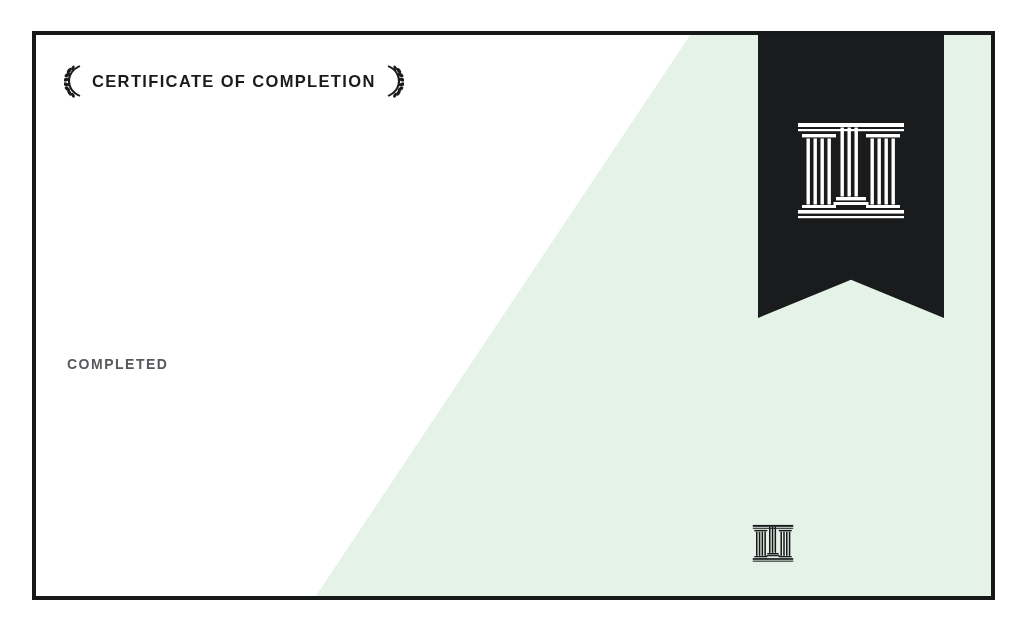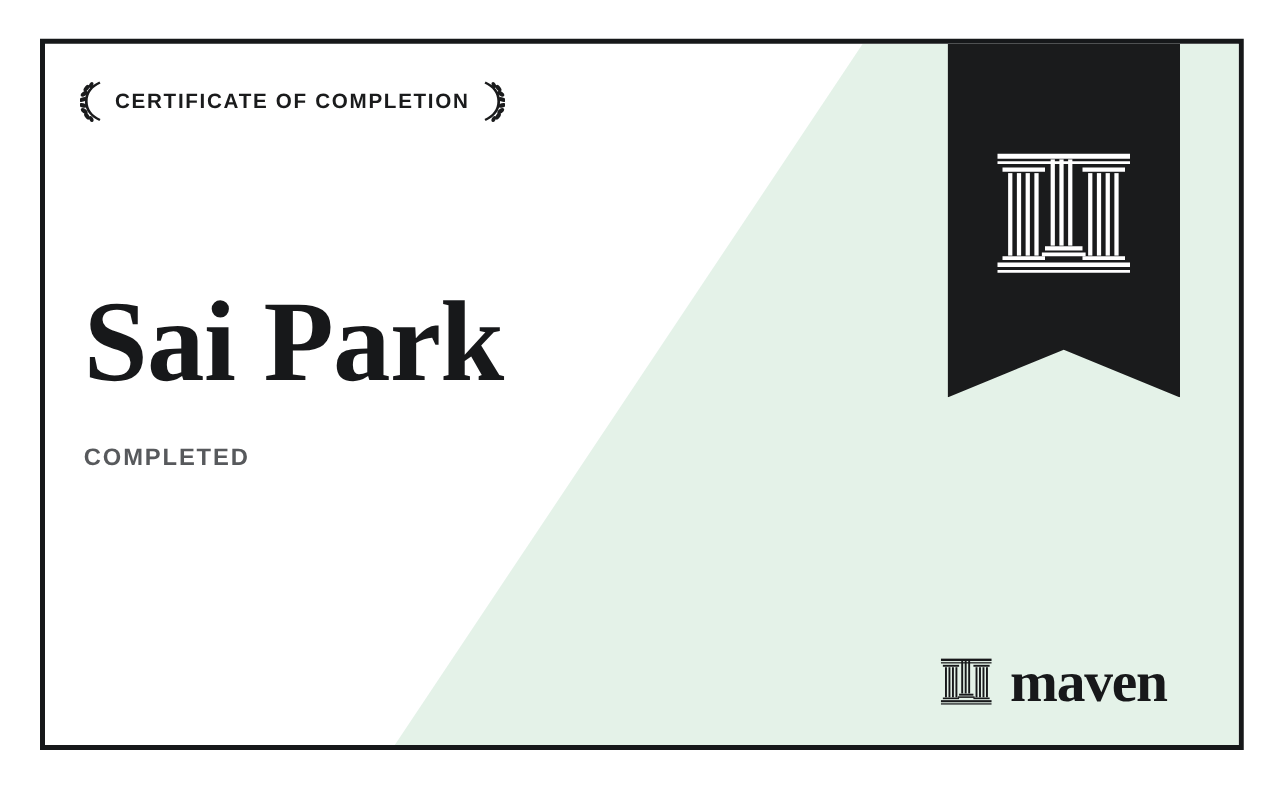--- a/index.html
+++ b/index.html
@@ -114,21 +114,21 @@
     letter-spacing: -0.5px;
     line-height: 1.15;
     white-space: nowrap;
   }
 
   
   .field-block { position: absolute; }
 
   .field-label {
     font-family: "Liberation Sans", sans-serif;
-    font-size: 19px;
+    font-size: 14px;
     font-weight: bold;
     letter-spacing: 1.5px;
     color: #57595c;
     line-height: 1;
     margin-bottom: 9px;
     white-space: nowrap;
   }
 
   .field-value {
     font-family: "Liberation Sans", sans-serif;
@@ -237,21 +237,20 @@
             <ellipse cx="2.3" cy="15.6" rx="3.1" ry="1.7" transform="rotate(-16 2.3 15.6)"></ellipse>
             <ellipse cx="2.3" cy="20.3" rx="3.1" ry="1.7" transform="rotate(16 2.3 20.3)"></ellipse>
             <ellipse cx="3.4" cy="24.8" rx="3.1" ry="1.7" transform="rotate(38 3.4 24.8)"></ellipse>
             <ellipse cx="5.6" cy="28.9" rx="3.1" ry="1.7" transform="rotate(56 5.6 28.9)"></ellipse>
             <ellipse cx="8.9" cy="4.0" rx="2.6" ry="1.5" transform="rotate(-62 8.9 4.0)"></ellipse>
             <ellipse cx="9.0" cy="31.2" rx="2.6" ry="1.5" transform="rotate(62 9.0 31.2)"></ellipse>
           </g>
         </svg>
       </div>
 
-      <div class="recipient-name">Sai Park</div>
 
       <div class="field-block course-block">
         <div class="field-label">COMPLETED</div>
       </div>
 
 
       <div class="maven-lockup">
         <svg class="maven-mark" viewBox="0 0 110 108">
           <g fill="#17181a">
             <rect x="2" y="4" width="106" height="5"></rect>
@@ -270,18 +269,17 @@
             <rect x="51.8" y="9" width="4" height="68"></rect>
             <rect x="59.1" y="9" width="4" height="68"></rect>
             <rect x="40" y="77.5" width="30" height="4"></rect>
             <rect x="37.5" y="83" width="35" height="3.2"></rect>
             <rect x="6" y="85.5" width="34" height="3.4"></rect>
             <rect x="70" y="85.5" width="34" height="3.4"></rect>
             <rect x="2" y="91" width="106" height="4.4"></rect>
             <rect x="2" y="97.6" width="106" height="2.6"></rect>
           </g>
         </svg>
-        <span class="maven-wordmark">maven</span>
       </div>
 
     </div>
   </div>
 </div>
 
 </body></html>

